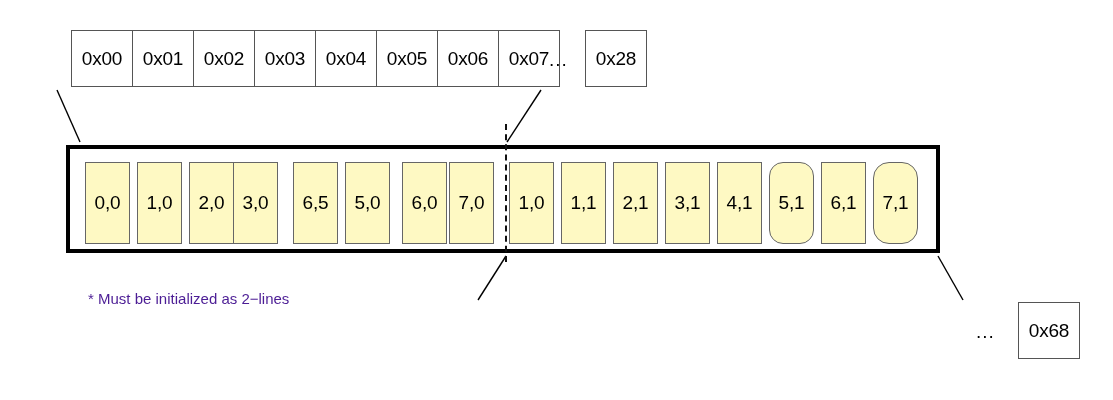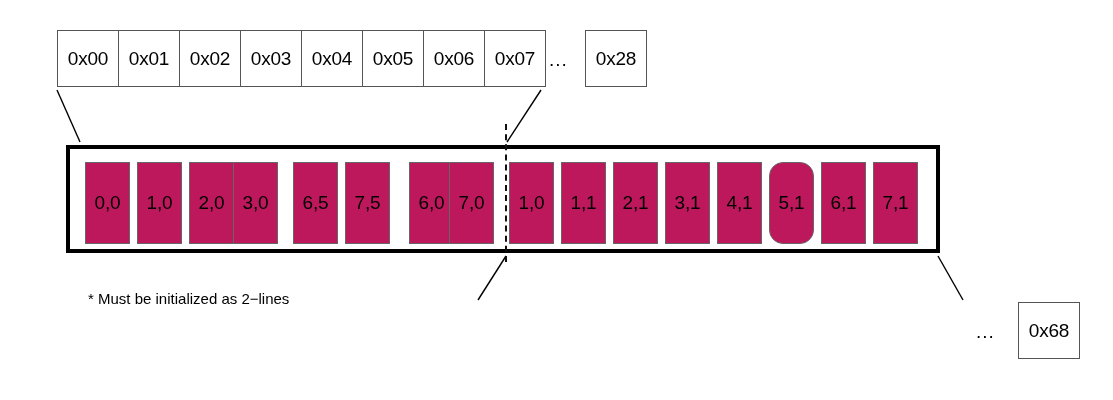--- a/index.html
+++ b/index.html
@@ -60,21 +60,21 @@
     border: 4px solid #000000;
     background: #ffffff;
   }
   .word-box {
     position: absolute;
     top: 13px;
     width: 45px;
     height: 82px;
     box-sizing: border-box;
     border: 1px solid #666666;
-    background: #be185d;
+    background: #fef9c3;
     display: flex;
     align-items: center;
     justify-content: center;
     font-size: 19px;
     letter-spacing: -0.2px;
     color: #000000;
   }
 
   
   #dashed-divider {
@@ -95,30 +95,30 @@
     stroke: #000000;
     stroke-width: 1.4;
   }
 
   
   #footnote {
     position: absolute;
     left: 88px;
     top: 290px;
     font-size: 15px;
-    color: #000000;
+    color: #4c1d95;
     white-space: nowrap;
   }
 </style>
 </head>
 <body>
 
 <div id="canvas">
 
-  <div class="addr-row" id="top-row" style="left:57px; top:30px;">
+  <div class="addr-row" id="top-row" style="left:71px; top:30px;">
     <div class="addr-cell">0x00</div>
     <div class="addr-cell">0x01</div>
     <div class="addr-cell">0x02</div>
     <div class="addr-cell">0x03</div>
     <div class="addr-cell">0x04</div>
     <div class="addr-cell">0x05</div>
     <div class="addr-cell">0x06</div>
     <div class="addr-cell">0x07</div>
   </div>
 
@@ -136,32 +136,32 @@
 
     <line x1="938" y1="256" x2="963" y2="300"></line>
   </svg>
 
   <div id="memory-container">
     <div class="word-box" style="left:15px;">0,0</div>
     <div class="word-box" style="left:67px;">1,0</div>
     <div class="word-box" style="left:119px;">2,0</div>
     <div class="word-box" style="left:163px;text-align:center;">3,0</div>
     <div class="word-box" style="left:223px;">6,5</div>
-    <div class="word-box" style="left:275px;">7,5</div>
-    <div class="word-box" style="left:339px;">6,0</div>
+    <div class="word-box" style="left:275px;">5,0</div>
+    <div class="word-box" style="left:332px;">6,0</div>
     <div class="word-box" style="left:379px;">7,0</div>
 
     <div class="word-box" style="left:439px;">1,0</div>
     <div class="word-box" style="left:491px;">1,1</div>
     <div class="word-box" style="left:543px;">2,1</div>
     <div class="word-box" style="left:595px;">3,1</div>
     <div class="word-box" style="left:647px;">4,1</div>
     <div class="word-box" style="left:699px;border-radius:14px;">5,1</div>
     <div class="word-box" style="left:751px;">6,1</div>
-    <div class="word-box" style="left:803px;">7,1</div>
+    <div class="word-box" style="left:803px;border-radius:16px;">7,1</div>
   </div>
 
   <div id="dashed-divider"></div>
 
   <div id="footnote">* Must be initialized as 2−lines</div>
 
 
   <div class="ellipsis" style="left:976px; top:322px;">...</div>
 
   <div class="addr-cell standalone" style="position:absolute; left:1018px; top:302px;">0x68</div>

